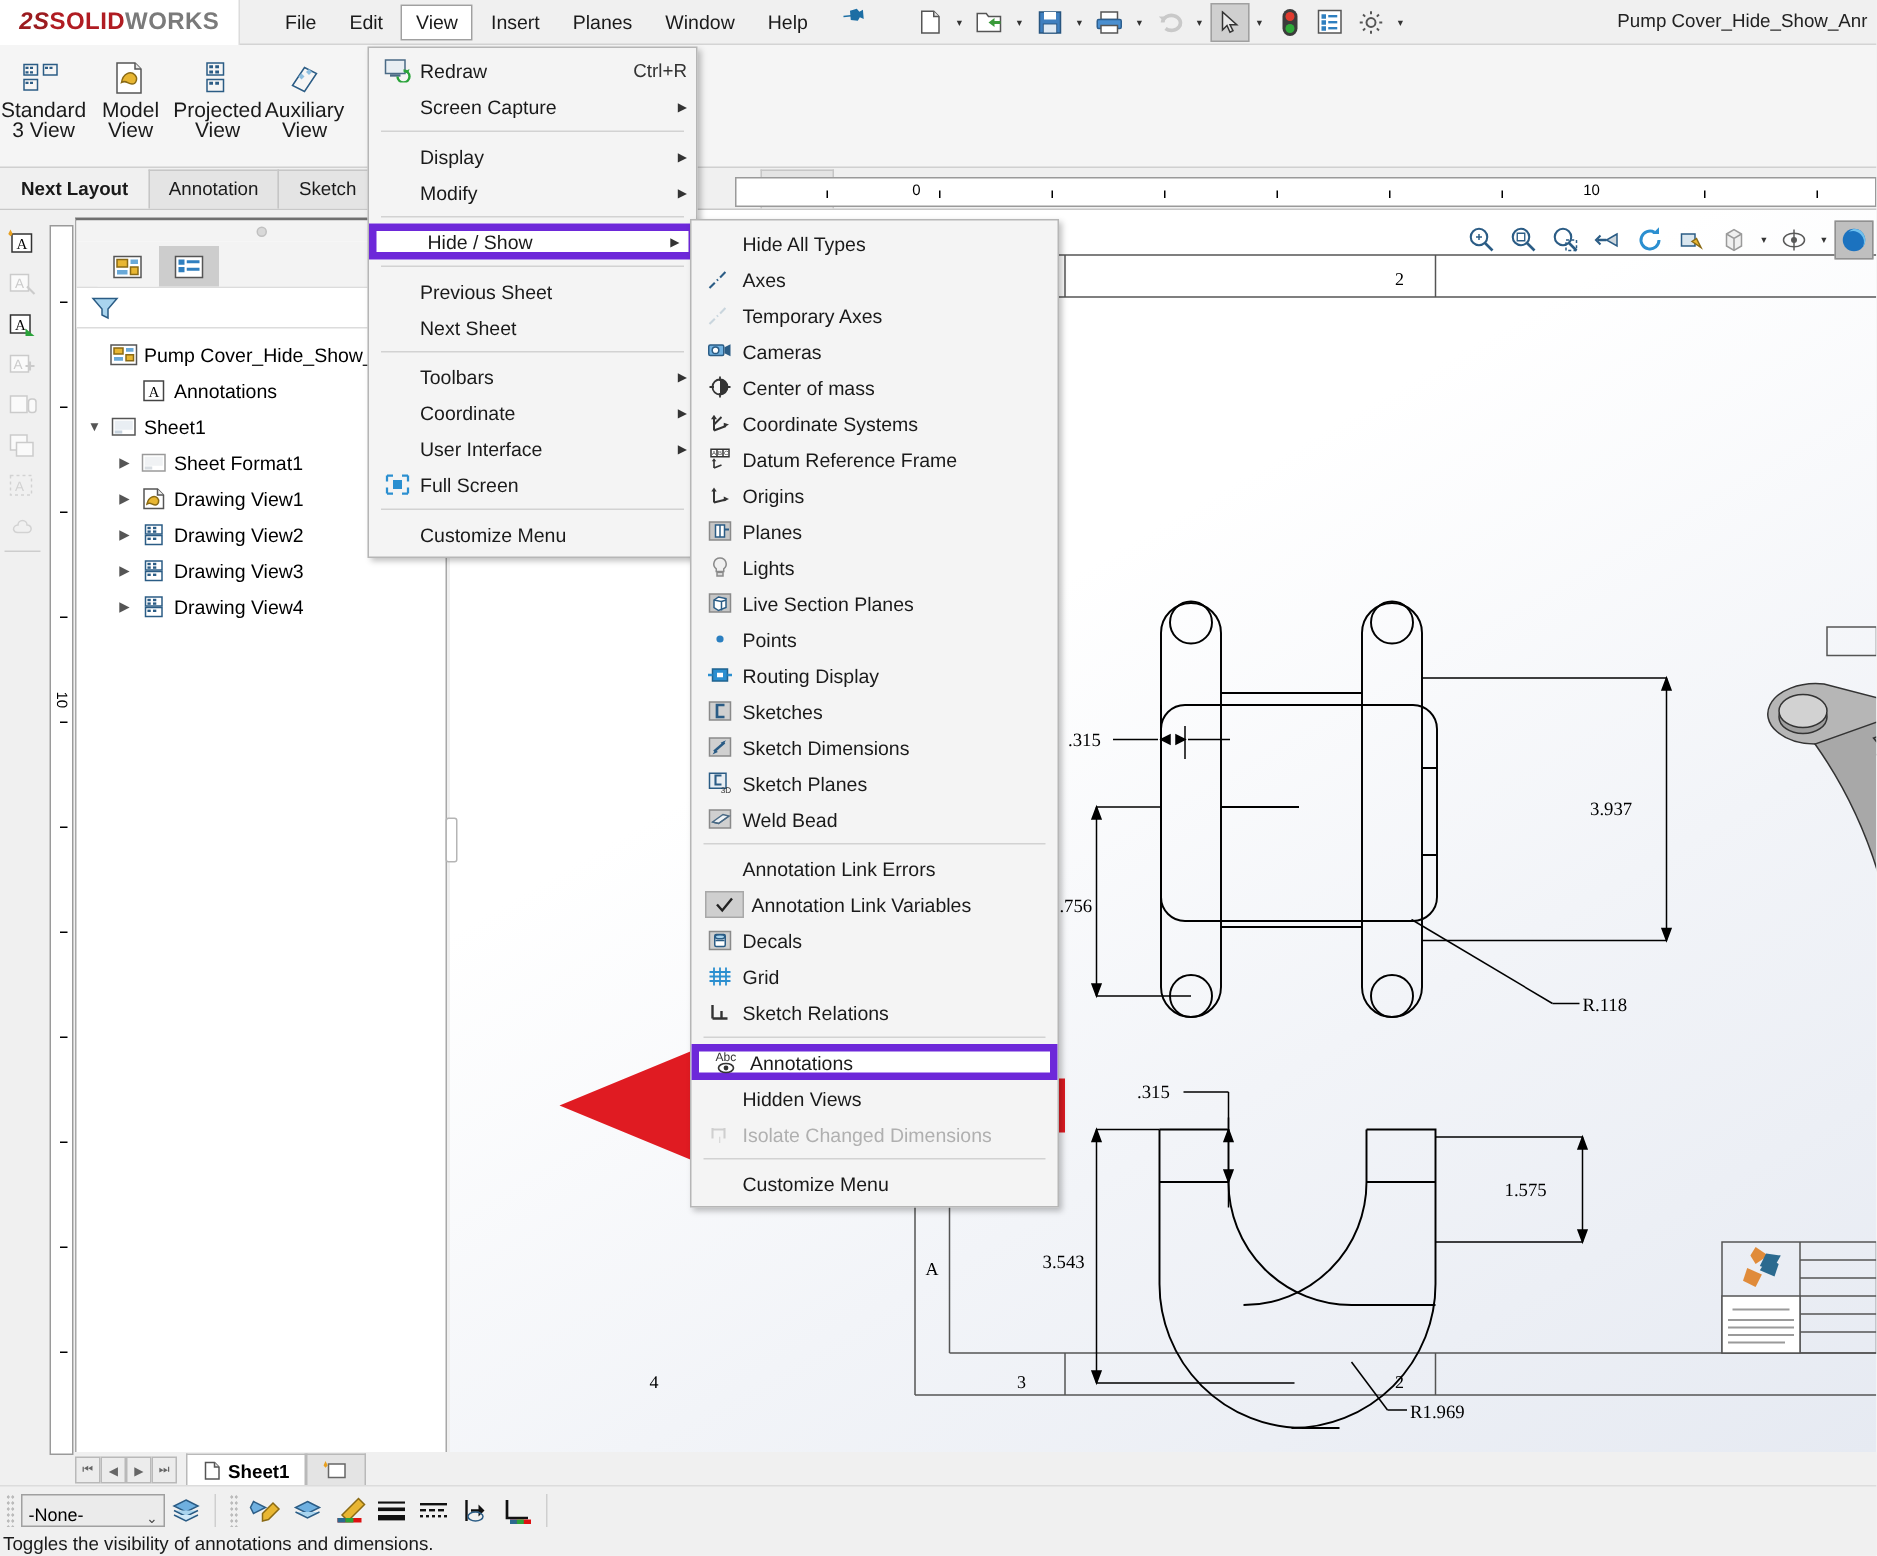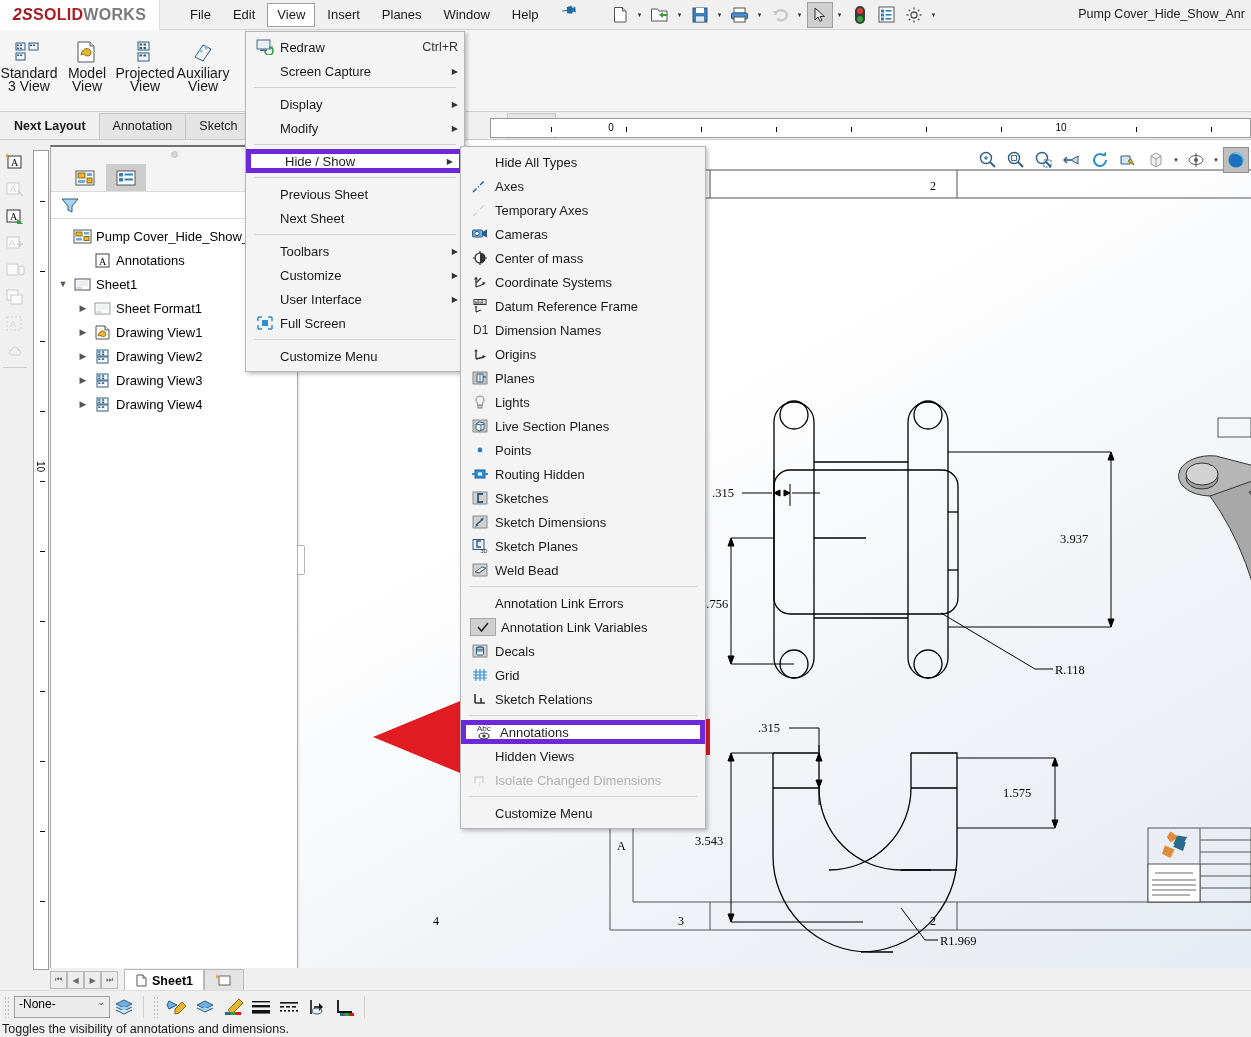--- a/index.html
+++ b/index.html
@@ -160,21 +160,21 @@
   
   .bottombar {
     position: absolute; left: 0; top: 990px; width: 1251px; height: 32px;
     background: #f0f0f0; display: flex; align-items: center; border-top: 1px solid #dcdcdc;
   }
   .drag-dots { width: 6px; height: 22px; margin: 0 4px;
     background-image: radial-gradient(#bbb 40%, transparent 41%);
     background-size: 3px 4px; }
   .combo {
     width: 96px; height: 22px; border: 1px solid #a0a0a0; background: #ebebeb;
-    display: flex; align-items: flex-start; justify-content: space-between; padding: 0 4px; font-size: 12px;
+    display: flex; align-items: flex-end; justify-content: space-between; padding: 0 4px; font-size: 12px;
   }
   .bb-btn { width: 28px; height: 26px; display:flex; align-items:center; justify-content:center; }
   .bb-sep { width: 1px; height: 22px; background: #cfcfcf; margin: 0 5px; }
 
   .statusbar {
     position: absolute; left: 0; top: 1022px; width: 1251px; height: 15px;
     font-size: 12.5px; color: #1a1a1a; padding-left: 2px; background: #f0f0f0;
   }
 
   
@@ -1020,21 +1020,21 @@
       <span class="mi-lbl">Next Sheet</span>
     </div>
     <div class="mi-sep"></div>
     <div class="mi">
       <span class="mi-ico"></span>
       <span class="mi-lbl">Toolbars</span>
       <span class="mi-arrow">▶</span>
     </div>
     <div class="mi">
       <span class="mi-ico"></span>
-      <span class="mi-lbl">Customize</span>
+      <span class="mi-lbl">Coordinate</span>
       <span class="mi-arrow">▶</span>
     </div>
     <div class="mi">
       <span class="mi-ico"></span>
       <span class="mi-lbl">User Interface</span>
       <span class="mi-arrow">▶</span>
     </div>
     <div class="mi">
       <span class="mi-ico">
         <svg width="18" height="16" viewBox="0 0 18 16">
@@ -1118,28 +1118,20 @@
               <path d="M5 14V9M5 14l5-2"></path>
             </g>
             <path d="M5 7.5l1.5 2h-3z" fill="#333"></path>
           </svg>
       </span>
       <span class="mi-lbl">Datum Reference Frame</span>
     </div>
     <div class="mi">
       <span class="mi-ico">
         <svg width="18" height="16" viewBox="0 0 18 16">
-            <text x="2" y="12" font-size="12" font-family="Liberation Sans, sans-serif" fill="#333">D1</text>
-          </svg>
-      </span>
-      <span class="mi-lbl">Dimension Names</span>
-    </div>
-    <div class="mi">
-      <span class="mi-ico">
-        <svg width="18" height="16" viewBox="0 0 18 16">
             <g stroke="#333" stroke-width="1.3" fill="none">
               <path d="M5 13V5M5 13l8-2"></path>
             </g>
             <path d="M5 3l1.8 2.6H3.2z" fill="#333"></path>
             <path d="M15 10.6l-3.5 1.8V9z" fill="#333"></path>
           </svg>
       </span>
       <span class="mi-lbl">Origins</span>
     </div>
     <div class="mi">
@@ -1181,21 +1173,21 @@
       <span class="mi-lbl">Points</span>
     </div>
     <div class="mi">
       <span class="mi-ico">
         <svg width="18" height="16" viewBox="0 0 18 16">
             <rect x="4" y="4" width="10" height="8" fill="#2b8fd0" stroke="#1e628f"></rect>
             <rect x="7" y="6.5" width="4" height="3" fill="#fff"></rect>
             <path d="M1 8h3M14 8h3" stroke="#2b8fd0" stroke-width="1.8"></path>
           </svg>
       </span>
-      <span class="mi-lbl">Routing Hidden</span>
+      <span class="mi-lbl">Routing Display</span>
     </div>
     <div class="mi">
       <span class="mi-ico">
         <svg width="18" height="16" viewBox="0 0 18 16">
             <rect x="2" y="2" width="14" height="12" fill="#d0d0d0" stroke="#8a8a8a"></rect>
             <path d="M12 4H7v8h5" fill="none" stroke="#2b5c85" stroke-width="1.8"></path>
           </svg>
       </span>
       <span class="mi-lbl">Sketches</span>
     </div>

